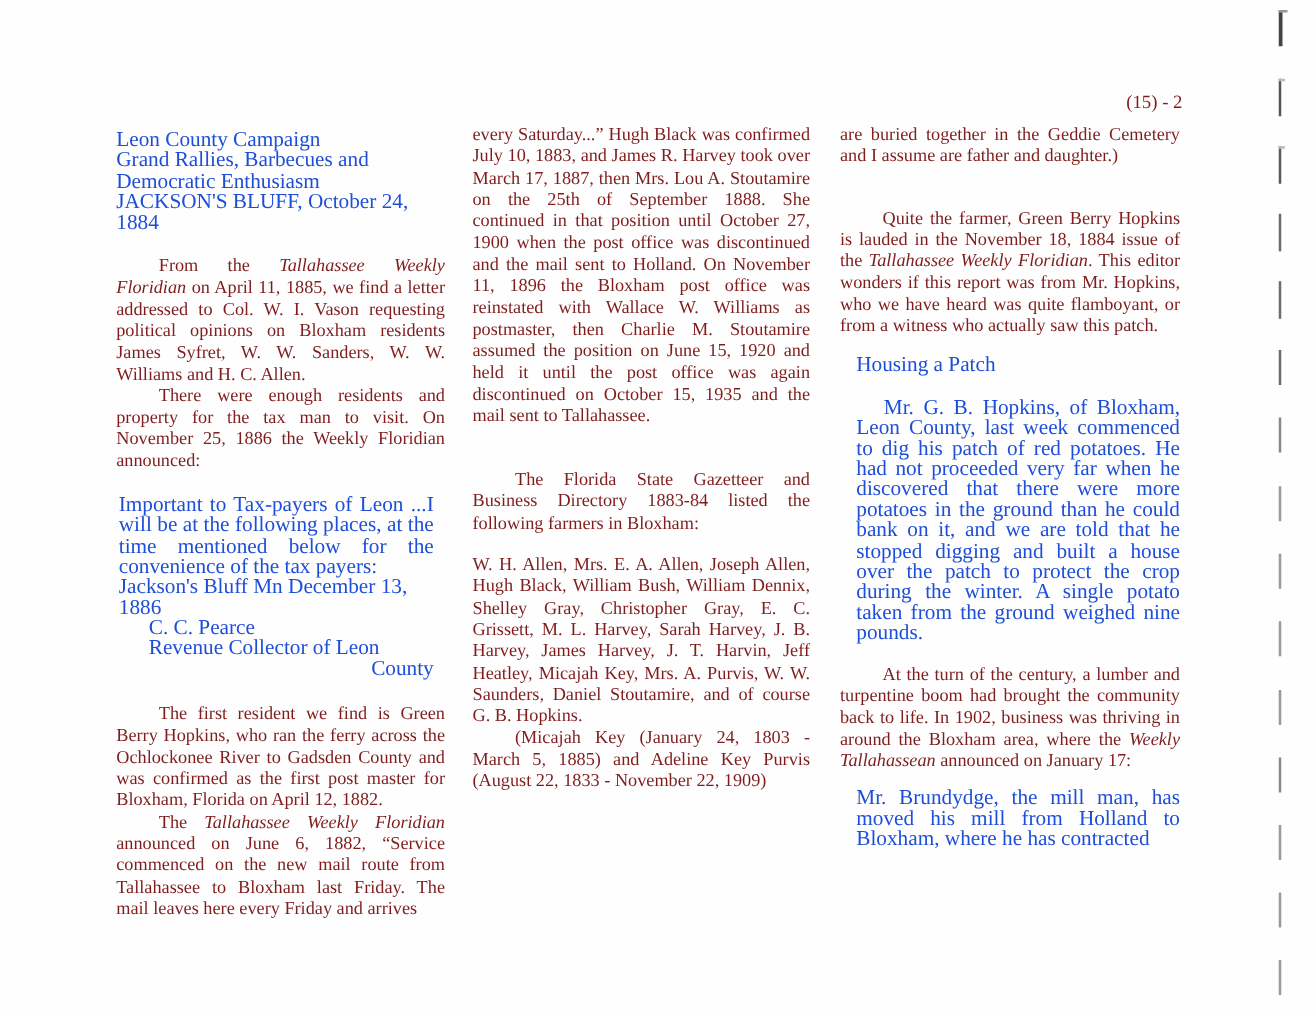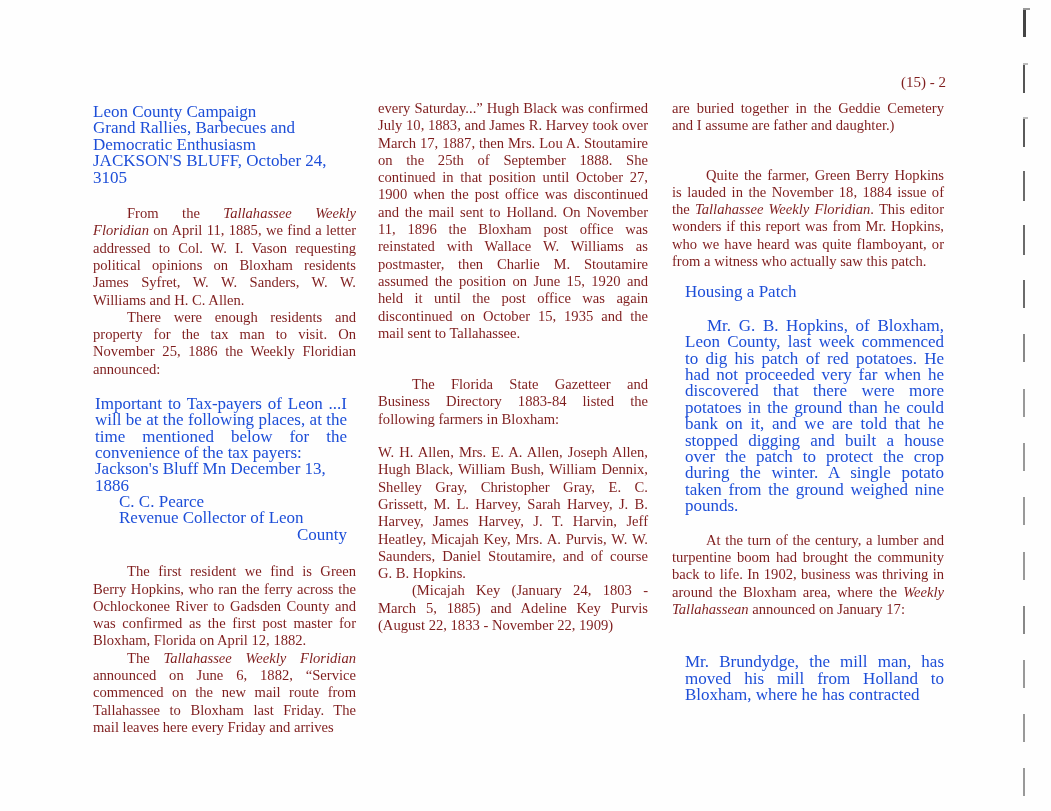--- a/index.html
+++ b/index.html
@@ -28,21 +28,21 @@
 <div class="page">
 
   <div class="page-number">(15) - 2</div>
 
   <div class="col col1">
     <div style="margin-top:4px;">
       <div class="mono">Leon County Campaign</div>
       <div class="mono">Grand Rallies, Barbecues and</div>
       <div class="mono">Democratic Enthusiasm</div>
       <div class="mono">JACKSON'S BLUFF, October 24,</div>
-      <div class="mono">3105</div>
+      <div class="mono">1884</div>
     </div>
 
     <p class="serif indent" style="margin-top:19px;">
       <span>From the </span><i>Tallahassee Weekly Floridian</i><span> on April 11, 1885, we find a letter addressed to Col. W. I. Vason requesting political opinions on Bloxham residents James Syfret, W. W. Sanders, W. W. Williams and H. C. Allen.</span>
     </p>
     <p class="serif indent">There were enough residents and property for the tax man to visit.  On November 25, 1886 the Weekly Floridian announced:</p>
 
     <div style="margin-top:18px; margin-left:2px; width:252px;">
       <p class="mono just" style="line-height:16.3px;">Important to Tax-payers of Leon ...I will be at the following places, at the time mentioned below for the convenience of the tax payers:</p>
       <p class="mono">Jackson's Bluff Mn December 13, 1886</p>
@@ -67,21 +67,21 @@
   <div class="col col3">
     <p class="serif">are buried together in the Geddie Cemetery and I assume are father and daughter.)</p>
     <p class="serif indent" style="margin-top:32px;">
       <span>Quite the farmer, Green Berry Hopkins is lauded in the November 18, 1884 issue of the </span><i>Tallahassee Weekly Floridian</i><span>.  This editor wonders if this report was from Mr. Hopkins, who we have heard was quite flamboyant, or from a witness who actually saw this patch.</span>
     </p>
     <div class="mono" style="margin-top:14px; padding-left:13px;">Housing a Patch</div>
     <p class="mono just" style="margin-top:17px; padding-left:13px; text-indent:22px;">Mr. G. B. Hopkins, of Bloxham, Leon County, last week commenced to dig his patch of red potatoes. He had not proceeded very far when he discovered that there were more potatoes in the ground than he could bank on it, and we are told that he stopped digging and built a house over the patch to protect the crop during the winter.  A single potato taken from the ground weighed nine pounds.</p>
     <p class="serif indent" style="margin-top:17px;">
       <span>At the turn of the century, a lumber and turpentine boom had brought the community back to life.  In 1902, business was thriving in around the Bloxham area, where the </span><i>Weekly Tallahassean</i><span> announced on January 17:</span>
     </p>
-    <p class="mono just" style="margin-top:36px; padding-left:13px;">Mr. Brundydge, the mill man, has moved his mill from Holland to Bloxham, where he has contracted</p>
+    <p class="mono just" style="margin-top:12px; padding-left:13px;">Mr. Brundydge, the mill man, has moved his mill from Holland to Bloxham, where he has contracted</p>
   </div>
 
   <div>
     <div class="binder top" style="top:8px; height:29px;"></div>
     <div class="binder-cap" style="top:8px;"></div>
     <div class="binder" style="top:63px; height:30px; background:#555;"></div>
     <div class="binder-cap" style="top:63px; width:5px; background:#bbb;"></div>
     <div class="binder" style="top:117px; height:30px; background:#5a5a5a;"></div>
     <div class="binder-cap" style="top:117px; width:5px; background:#bbb;"></div>
     <div class="binder" style="top:171px; height:30px;"></div>

